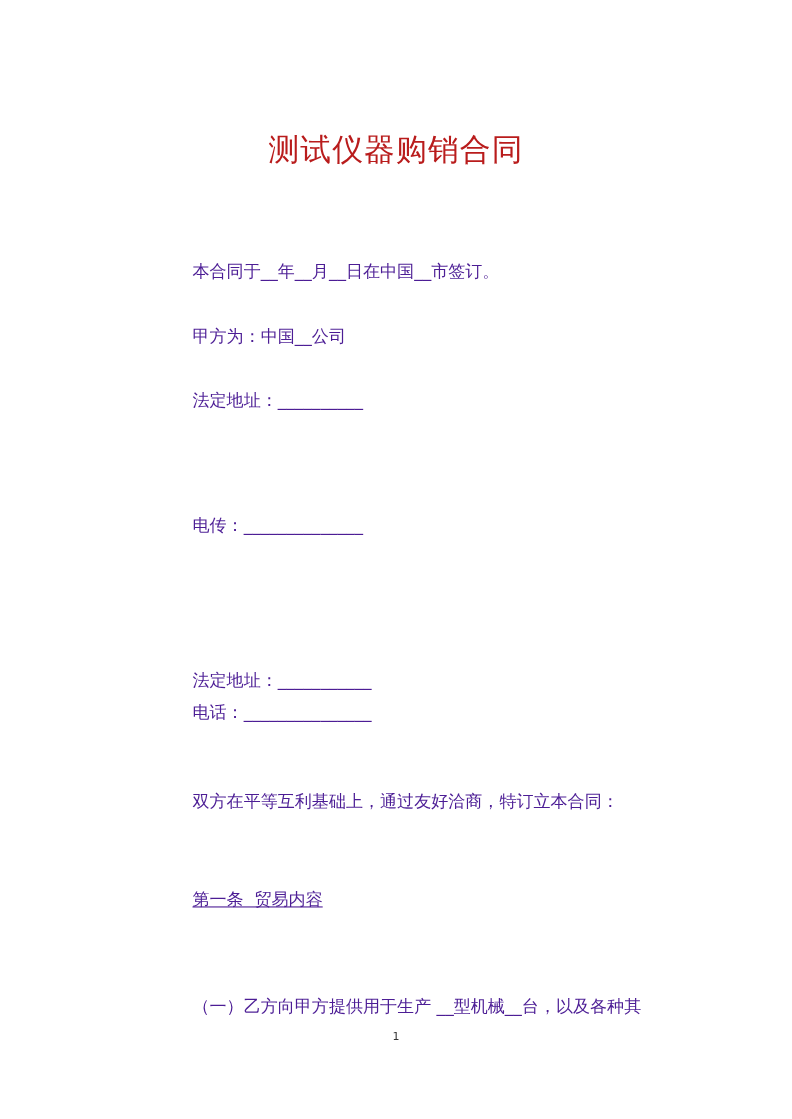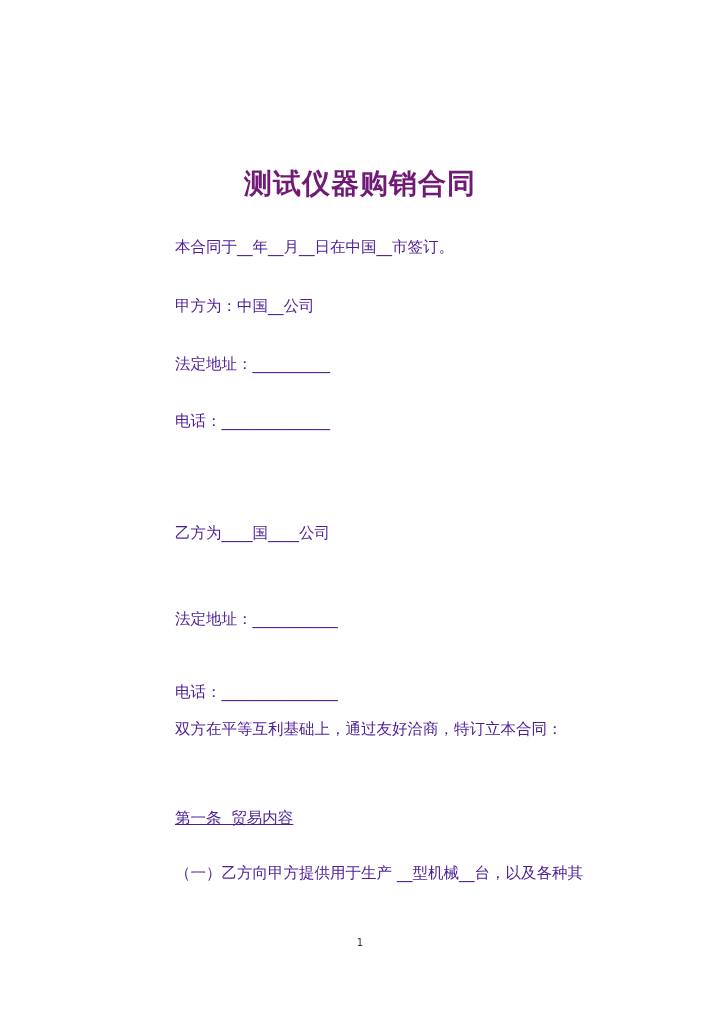--- a/index.html
+++ b/index.html
@@ -23,35 +23,35 @@
       height: 1017px;
       background: #ffffff;
     }
     .title {
       position: absolute;
       top: 117px;
       left: 0;
       width: 720px;
       text-align: center;
       font-size: 28px;
-      font-weight: bold;
+      font-weight: normal;
       letter-spacing: 1px;
-      color: #701a75;
-      margin-top: 48px;
+      color: #b91c1c;
     }
     .line {
       position: absolute;
       left: 175px;
       font-size: 15.5px;
       line-height: 22px;
       white-space: pre;
       color: #4c1d95;
     }
     .line.para-first {
       left: 175px;
+      margin-top: 42px;
     }
     .line.para-cont {
       left: 107px;
     }
     .page-number {
       position: absolute;
       top: 937px;
       left: 0;
       width: 720px;
       text-align: center;
@@ -61,23 +61,22 @@
   </style>
 </head>
 <body>
 
 <div class="page">
   <div class="title">测试仪器购销合同</div>
 
   <div class="line" style="top:236px;">本合同于__年__月__日在中国__市签订。</div>
   <div class="line" style="top:295px;">甲方为：中国__公司</div>
   <div class="line" style="top:353px;">法定地址：__________</div>
-  <div class="line" style="top:410px;">电话：______________</div>
-  <div class="line" style="top:522px;">乙方为____国____公司</div>
+  <div class="line" style="top:467px;">电传：______________</div>
   <div class="line" style="top:580px;margin-top:28px;">法定地址：___________</div>
-  <div class="line" style="top:637px;margin-top:44px;">电话：_______________</div>
+  <div class="line" style="top:637px;">电话：_______________</div>
   <div class="line" style="top:718px;">双方在平等互利基础上，通过友好洽商，特订立本合同：</div>
   <div class="line" style="top:807px;text-decoration:underline;">第一条  贸易内容</div>
 
   <div class="line para-first" style="top:862px;">（一）乙方向甲方提供用于生产 __型机械__台，以及各种其</div>
 
   <div class="page-number">1</div>
 </div>
 
 </body></html>

